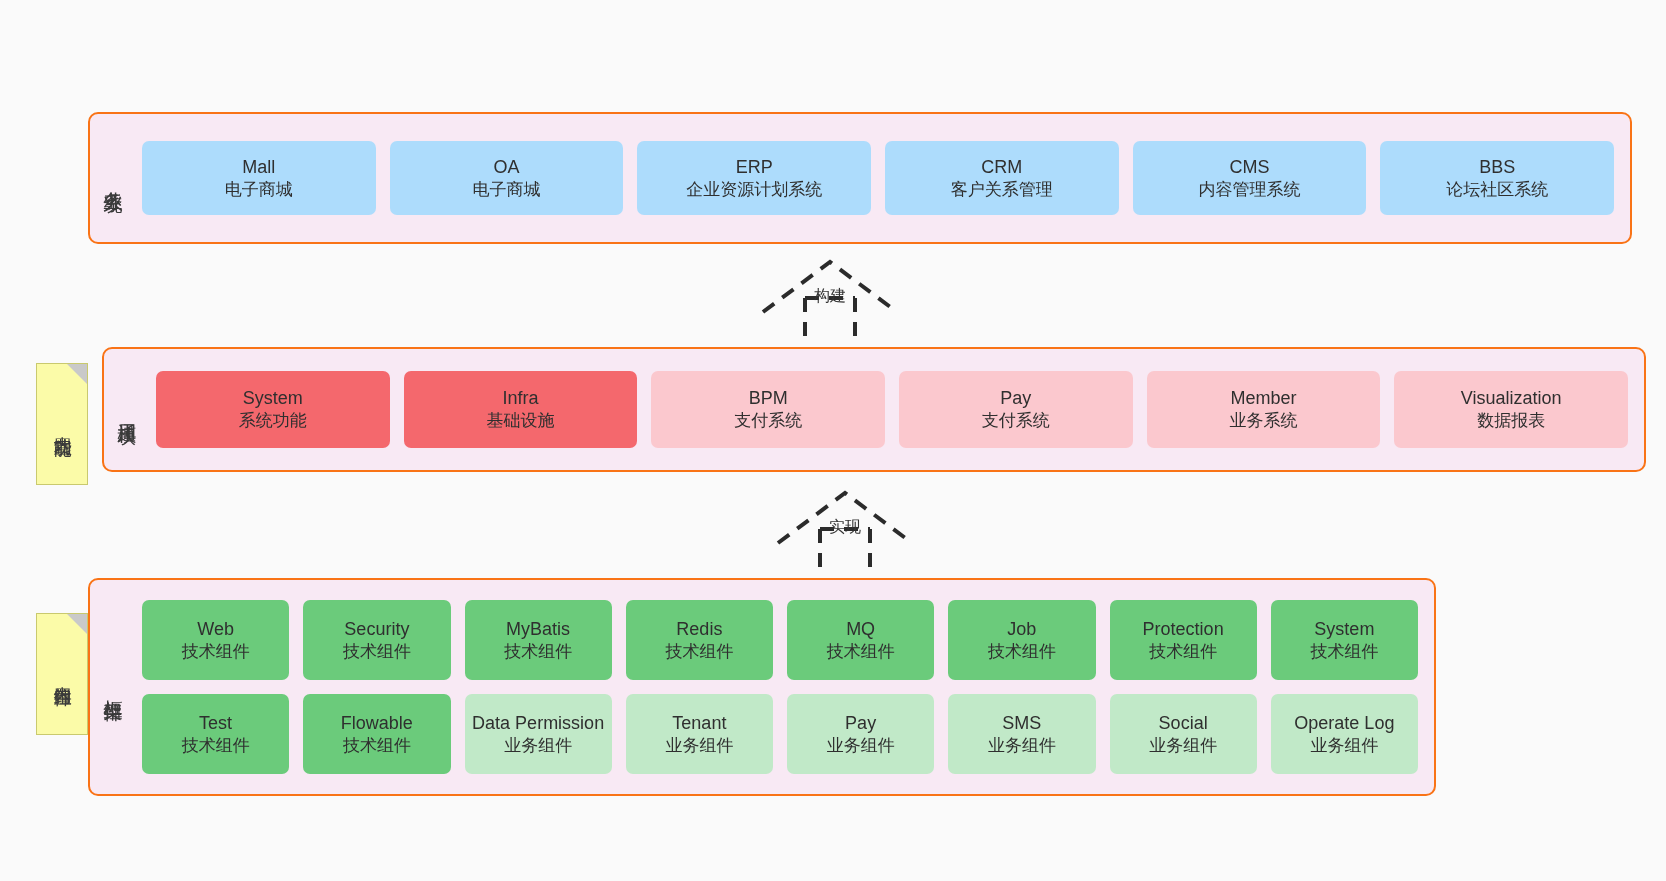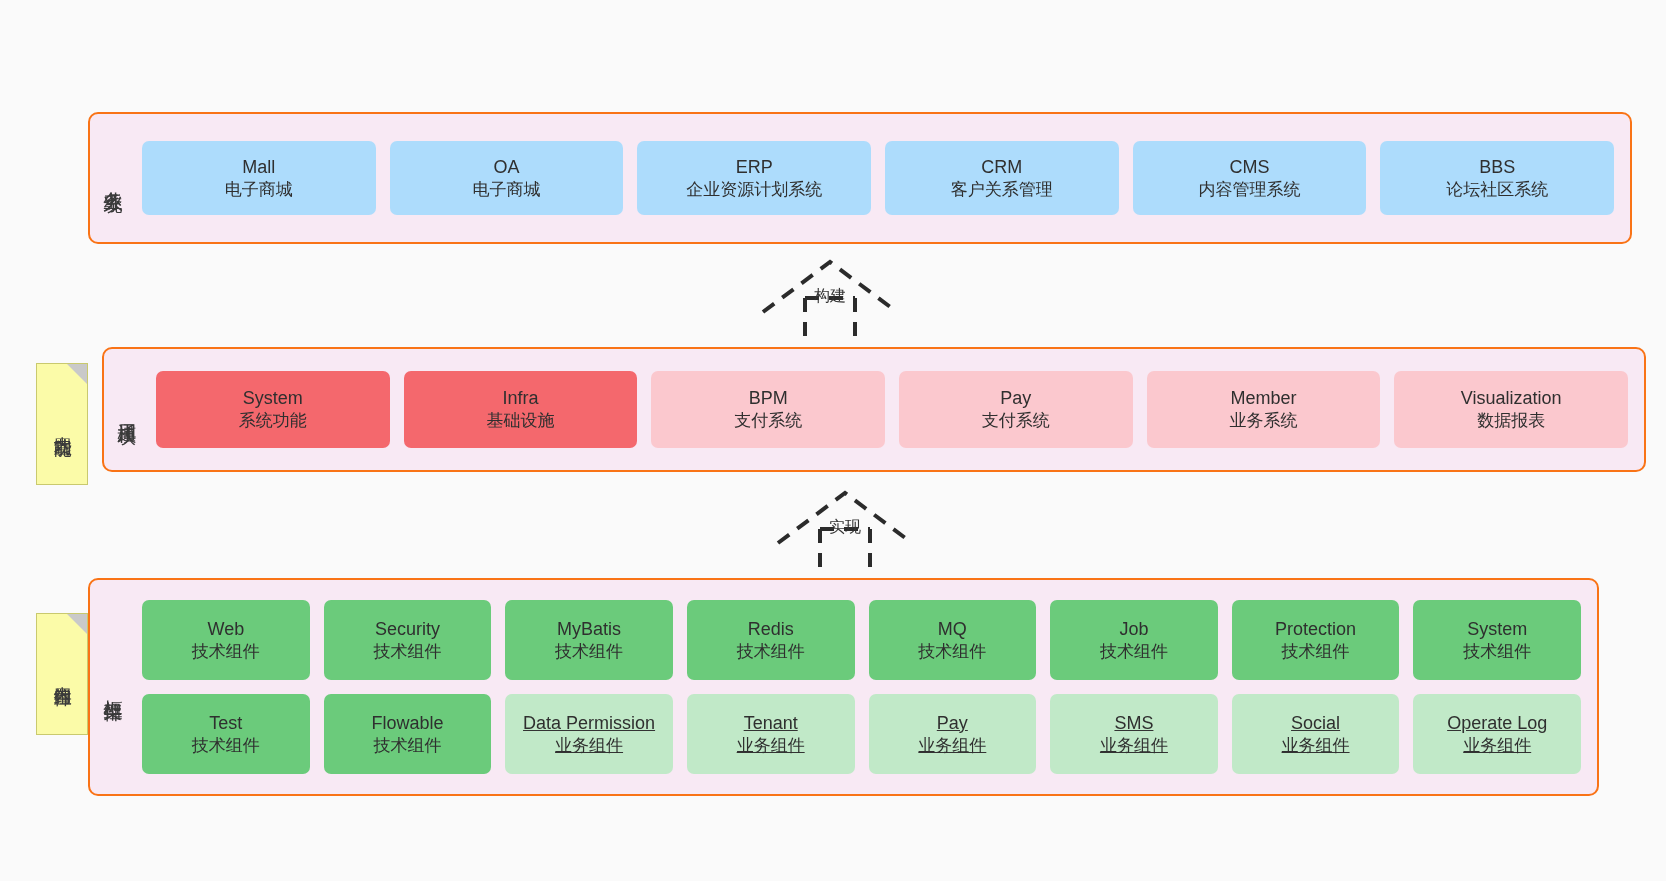--- a/index.html
+++ b/index.html
@@ -64,30 +64,30 @@
     padding:6px 4px;
     line-height:1.28;
     user-select:none;
   }
   .card .en{font-size:18px;color:#2F2F2F;}
   .card .cn{font-size:17px;color:#2F2F2F;text-align:center;}
   .card.blue{background:#ADDCFC;}
   .card.red{background:#F4686D;}
   .card.pink{background:#FBC8CE;}
   .card.green{background:#6BCB7B;}
-  .card.lightgreen{background:#C1E9C8;text-decoration:underline;}
+  .card.lightgreen{background:#C1E9C8;}
 
   
   #layer-business{left:88px;top:112px;width:1544px;height:132px;}
   #layer-business .card{height:74px;}
 
   #layer-modules{left:88px;top:347px;width:1544px;height:125px;margin-left:14px;}
   #layer-modules .card{height:77px;}
 
-  #layer-framework{left:88px;top:578px;width:1511px;height:218px;}
+  #layer-framework{left:88px;top:578px;width:1348px;height:218px;}
   #layer-framework .card{height:80px;}
 
   
   .note{
     position:absolute;
     width:52px;
     background:#FBFBA8;
     border:1px solid #C9C96E;
     box-sizing:border-box;
     display:flex;

